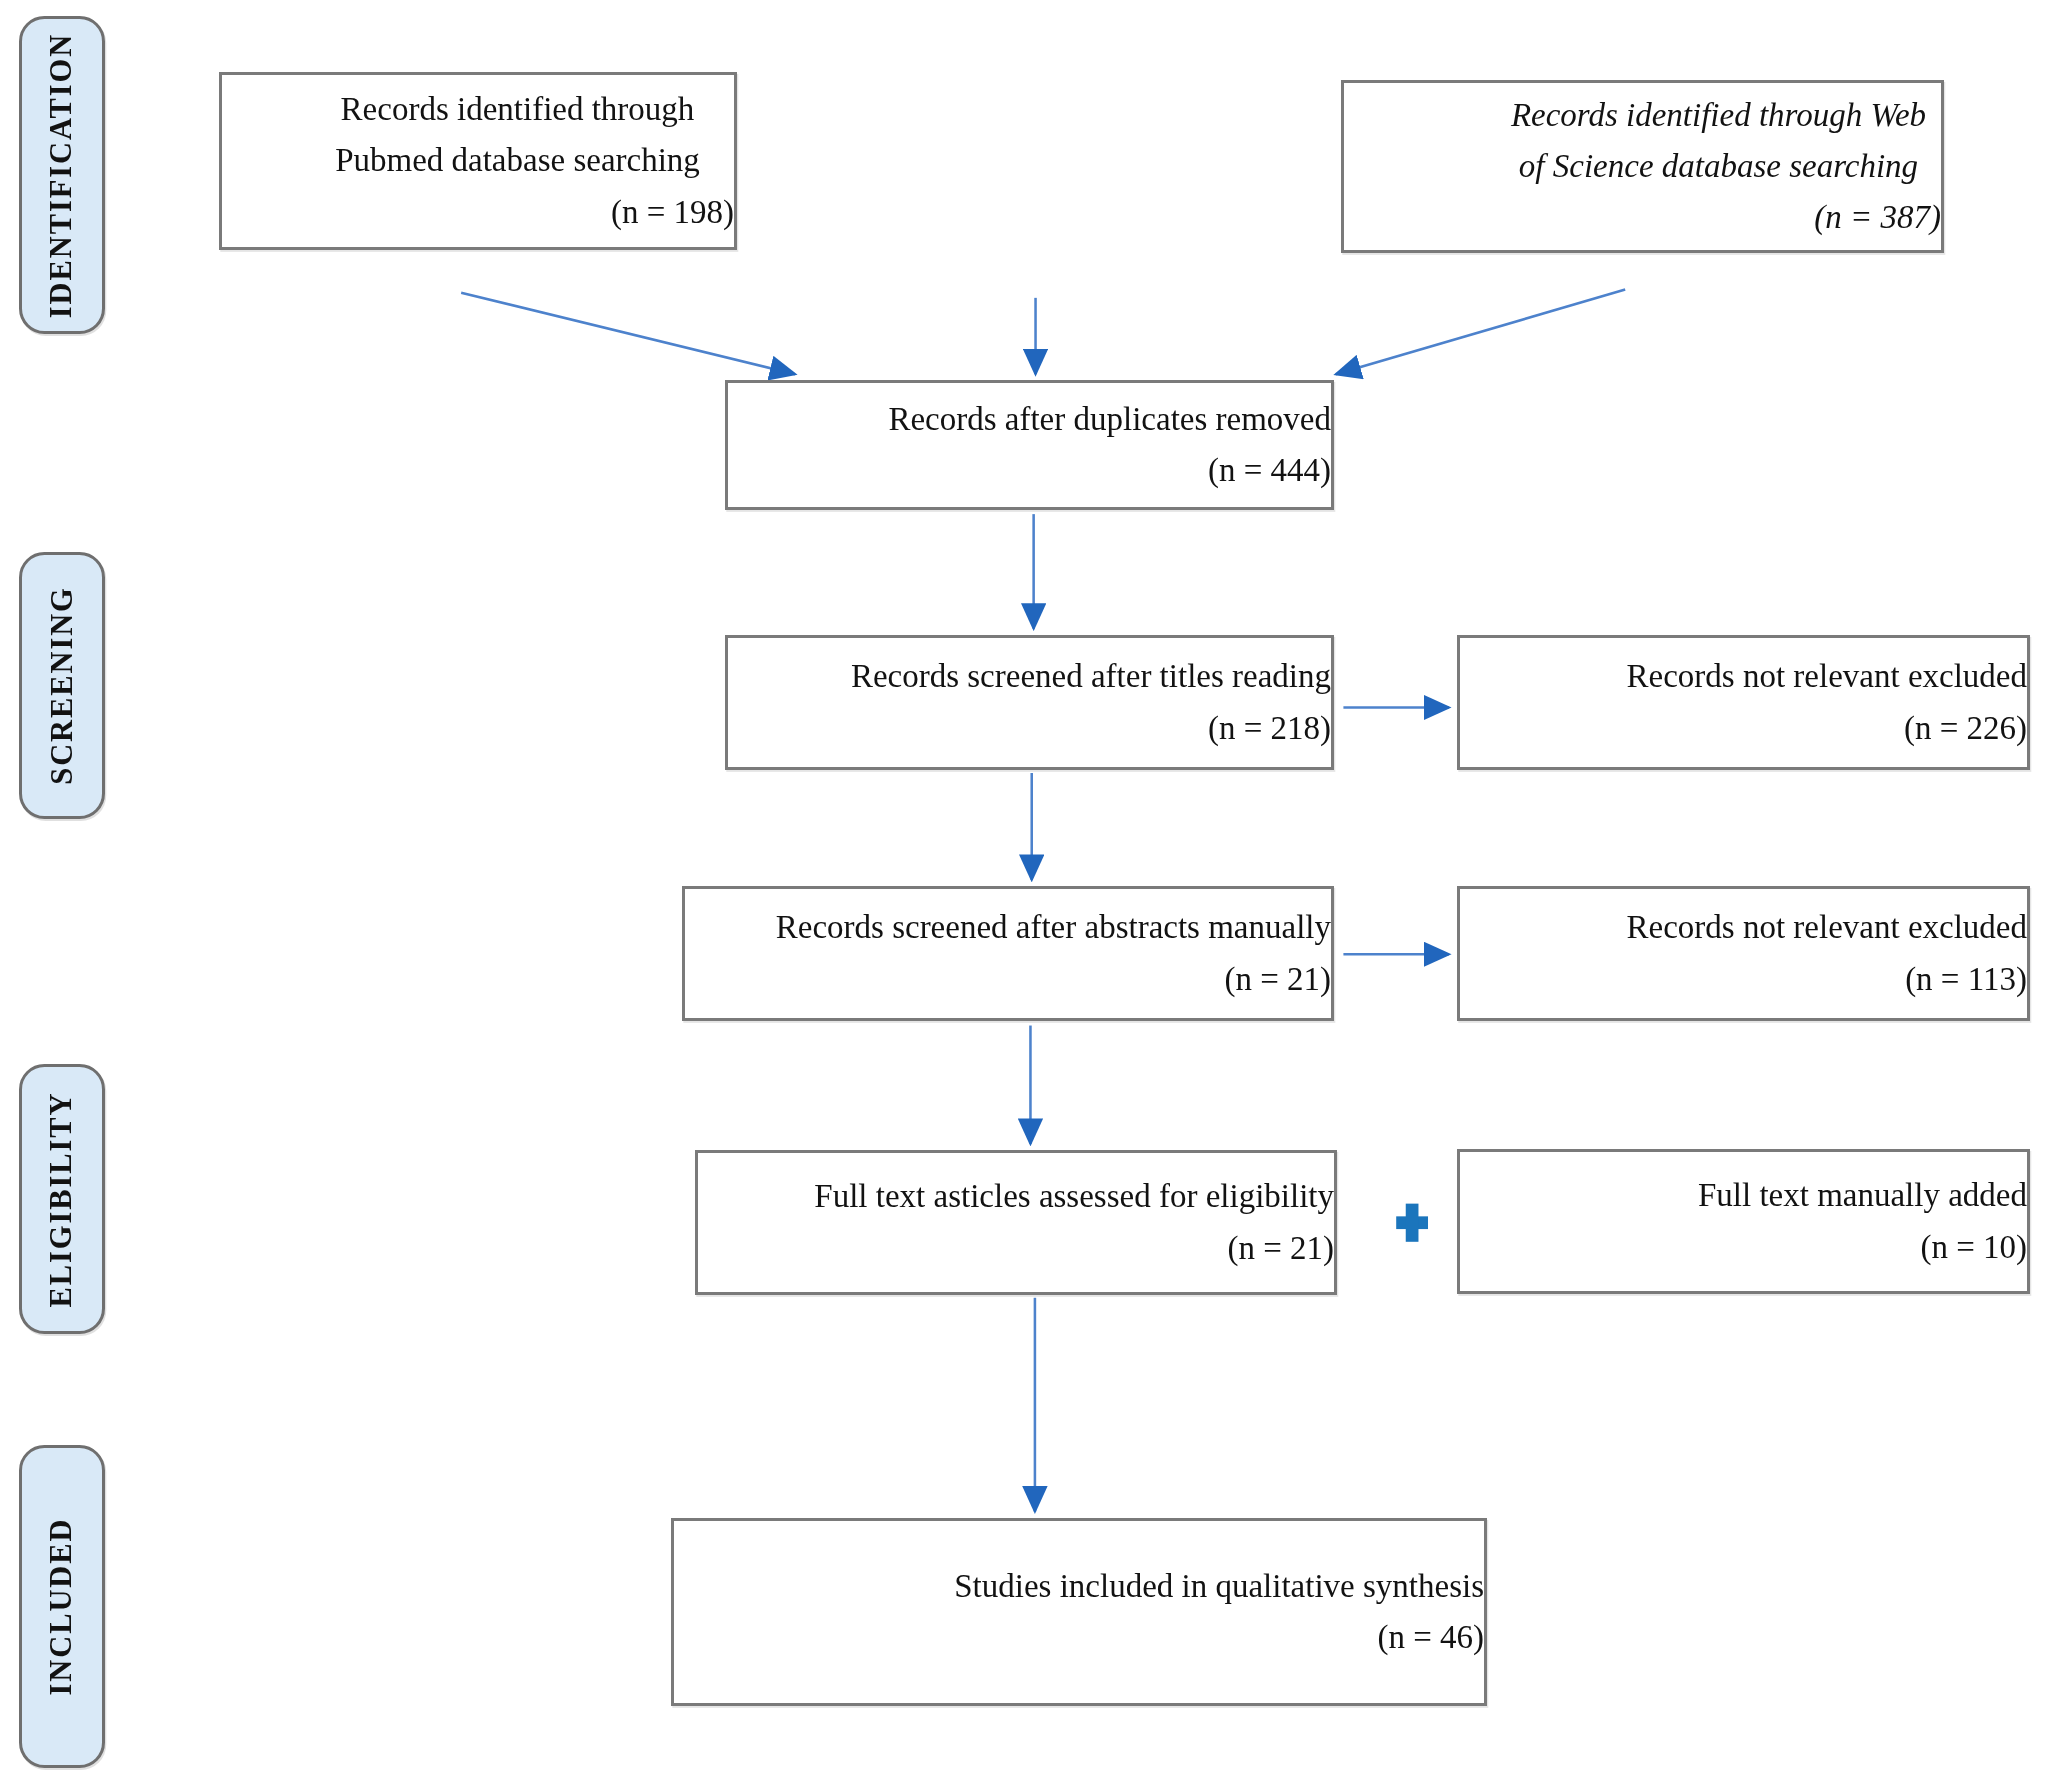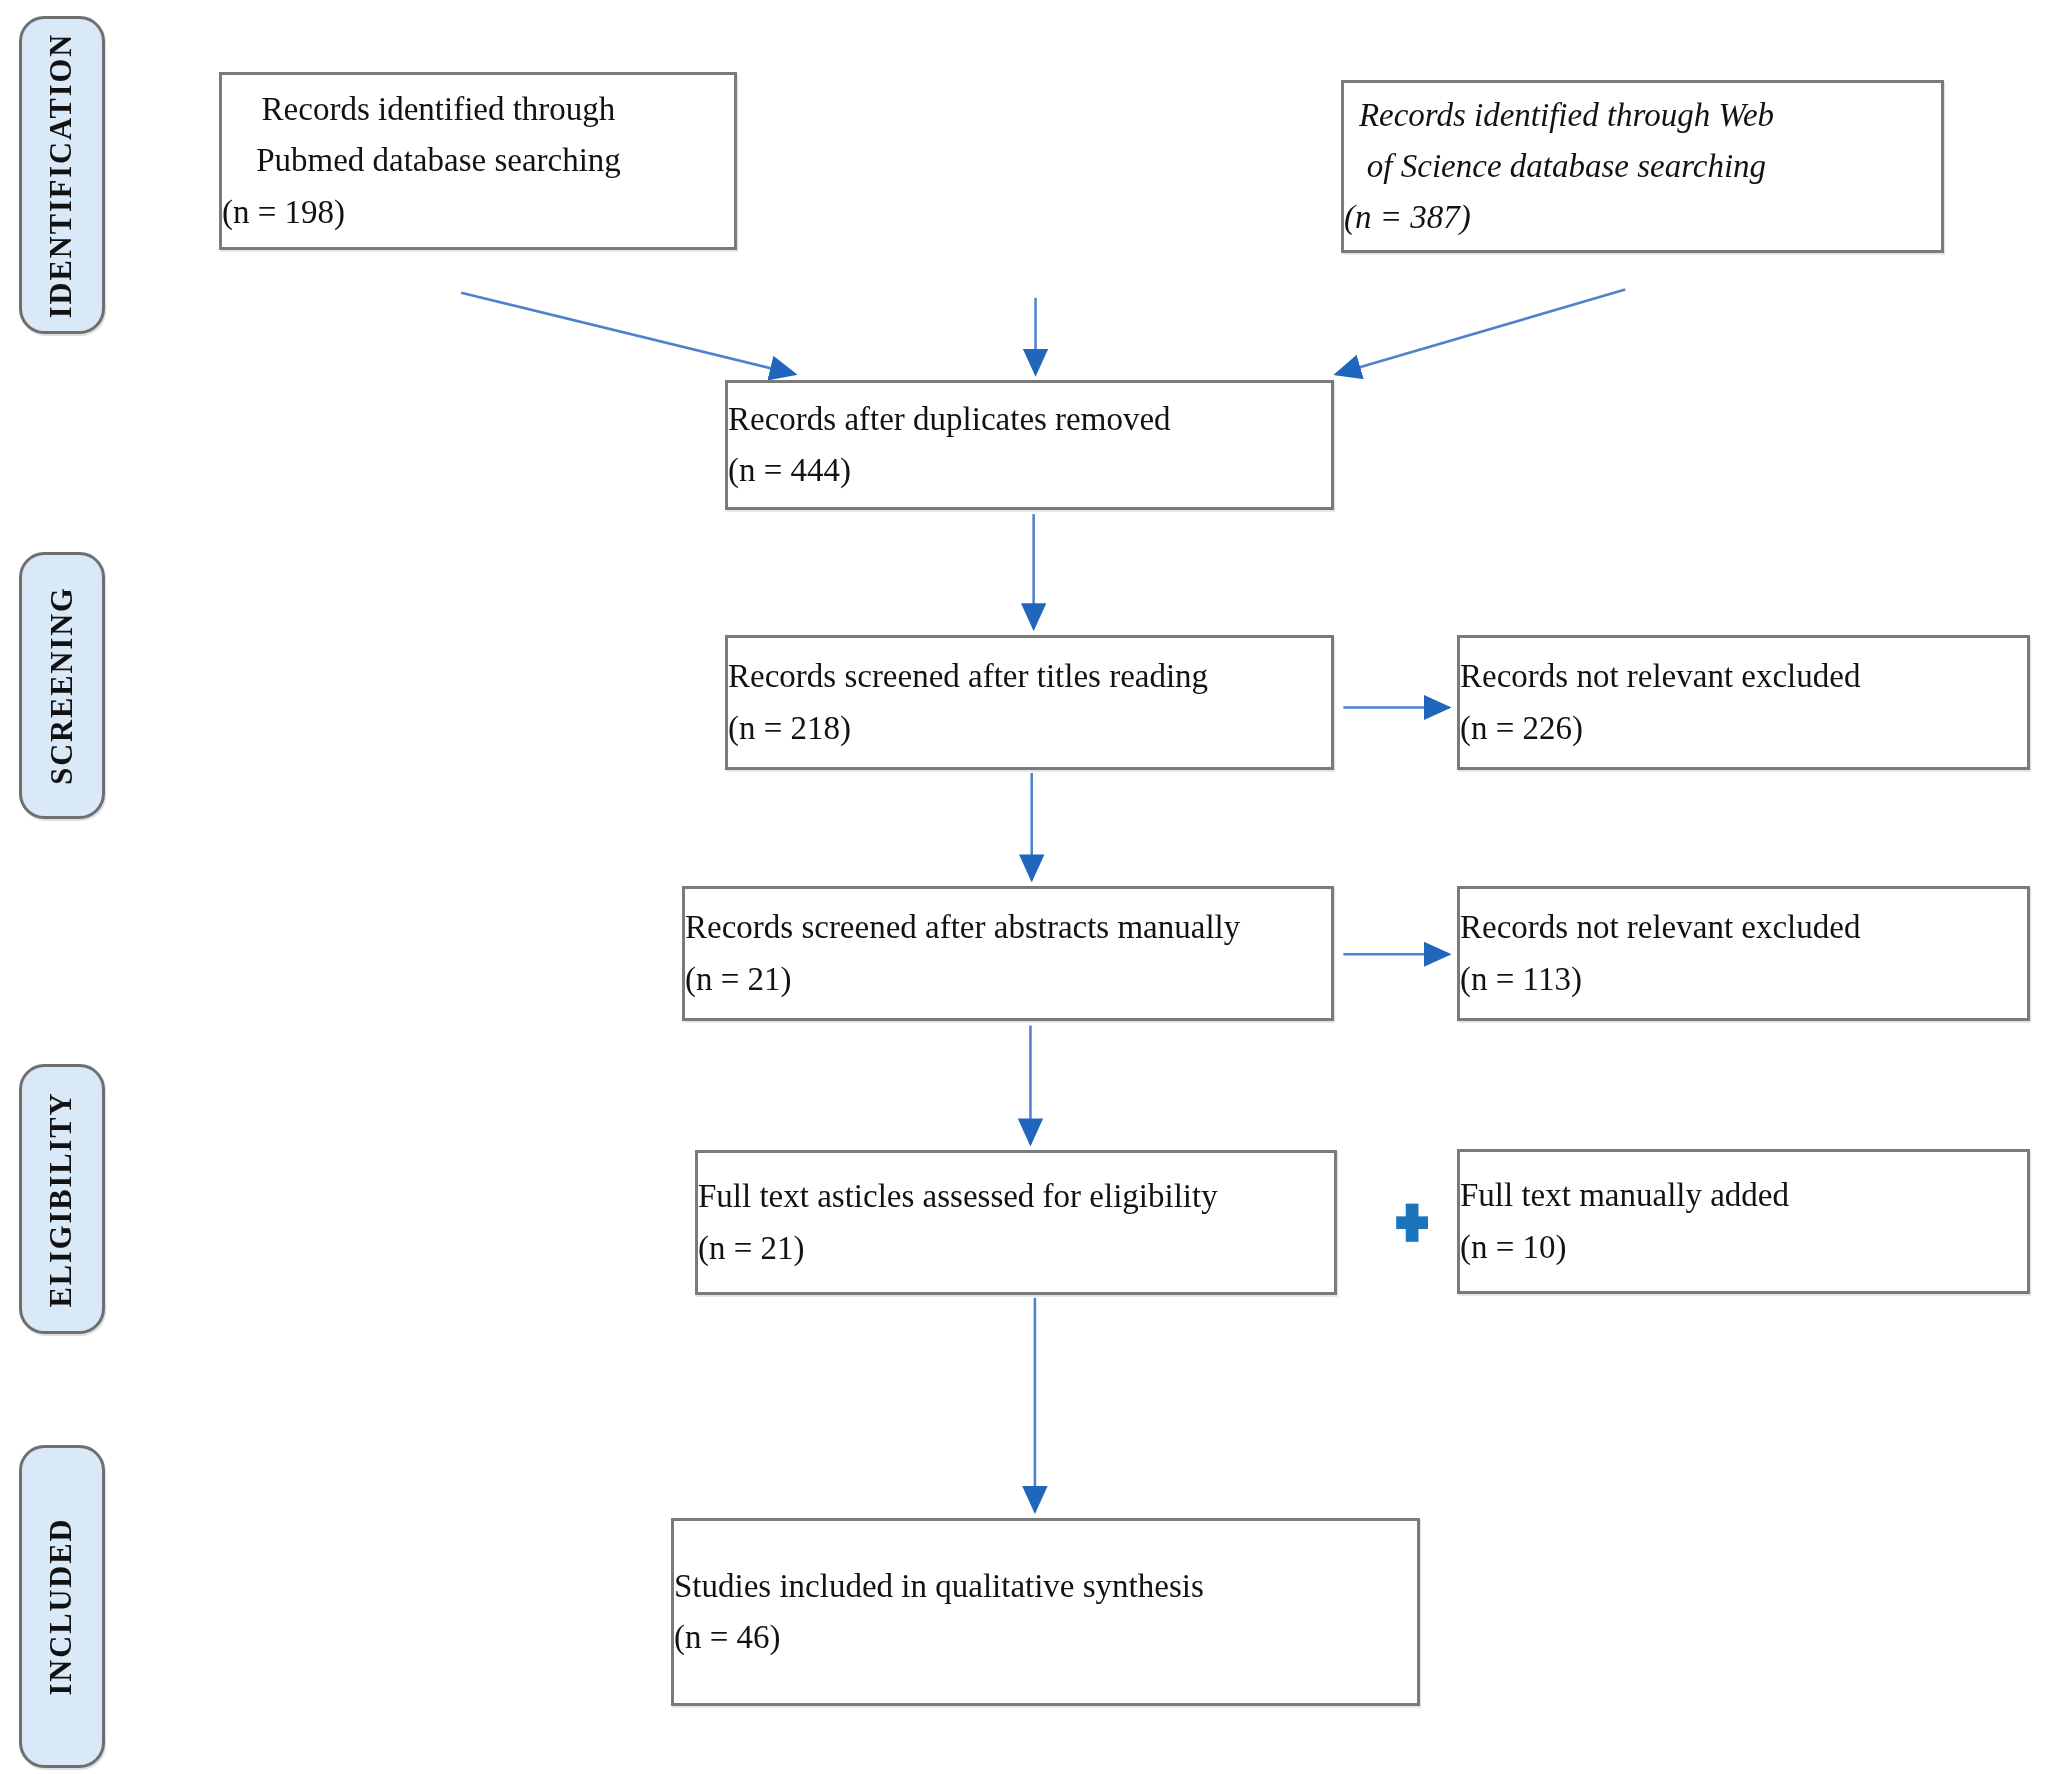--- a/index.html
+++ b/index.html
@@ -33,21 +33,21 @@
     color:#121212;
   }
   
   .node{
     position:absolute;
     background:#ffffff;
     border:3.2px solid #7a7a7a;
     box-sizing:border-box;
     display:flex;
     flex-direction:column;
-    align-items:flex-start;
+    align-items:flex-end;
     justify-content:center;
     text-align:center;
     font-size:33px;
     line-height:1.55;
     box-shadow:1.3px 1.9px 0 rgba(0,0,0,0.10);
   }
   .node-label{max-width:100%;}
   .node-count{white-space:nowrap;}
   .nowrap{white-space:nowrap;}
   .w680{max-width:433px;}
@@ -133,19 +133,19 @@
 
   <div class="node" style="left:695px;top:1150px;width:642px;height:145px;">
     <div class="node-label nowrap">Full text asticles assessed for eligibility</div>
     <div class="node-count">(n = 21)</div>
   </div>
   <div class="node" style="left:1457px;top:1149px;width:573px;height:145px;">
     <div class="node-label nowrap">Full text manually added</div>
     <div class="node-count">(n = 10)</div>
   </div>
 
-  <div class="node" style="left:671px;top:1518px;width:749px;height:188px;">
+  <div class="node" style="left:671px;top:1518px;width:816px;height:188px;">
     <div class="node-label nowrap">Studies included in qualitative synthesis</div>
     <div class="node-count">(n = 46)</div>
   </div>
 
 </div>
 
 
 </body></html>

